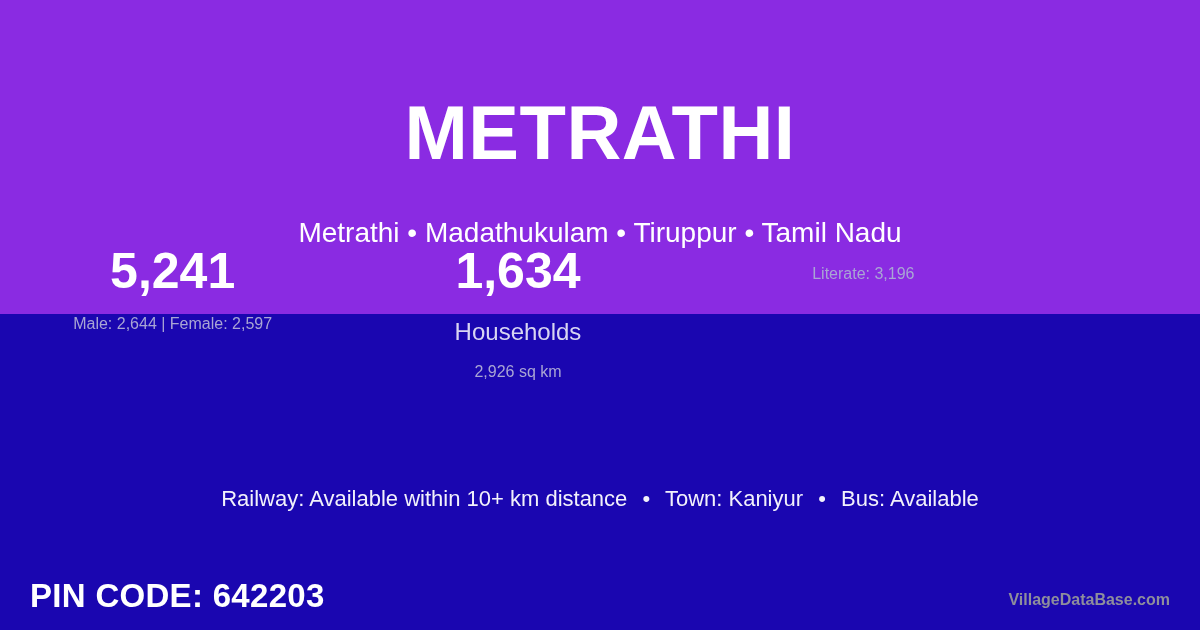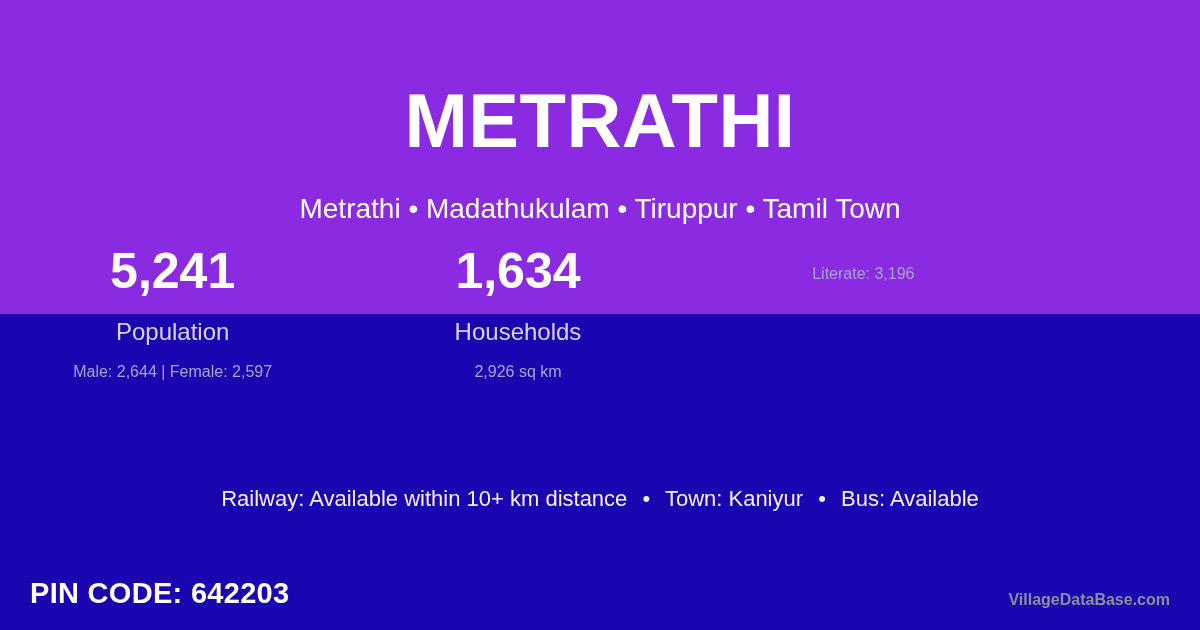--- a/index.html
+++ b/index.html
@@ -42,21 +42,21 @@
   
   .header {
     position: absolute;
     left: 0;
     top: 0;
     width: 1200px;
     text-align: center;
     z-index: 5;
   }
   .village-title {
-    margin: 4px;
+    margin: 16px;
     padding-top: 79px;
     font-size: 76px;
     font-weight: bold;
     line-height: 1;
     color: #ffffff;
     letter-spacing: 0.5px;
   }
   .village-subtitle {
     margin: 0;
     padding-top: 32px;
@@ -127,21 +127,21 @@
     left: 0;
     top: 575px;
     width: 1200px;
     height: 55px;
     z-index: 5;
   }
   .pin-code {
     position: absolute;
     left: 30px;
     top: 4px;
-    font-size: 29px;
+    font-size: 33px;
     font-weight: bold;
     line-height: 1;
     color: #ffffff;
     letter-spacing: 0.3px;
   }
   .brand {
     position: absolute;
     right: 30px;
     top: 17px;
     font-size: 16px;
@@ -153,28 +153,27 @@
 </head>
 <body>
 
 <div id="card">
 
   <div class="band-top"></div>
   <div class="band-bottom"></div>
 
   <div class="header">
     <h1 class="village-title">METRATHI</h1>
-    <div class="village-subtitle">Metrathi • Madathukulam • Tiruppur • Tamil Town</div>
+    <div class="village-subtitle">Metrathi • Madathukulam • Tiruppur • Tamil Nadu</div>
   </div>
 
   <div class="stats-row">
 
     <div class="stat">
       <span class="stat-value">5,241</span>
-      <span class="stat-label">Population</span>
       <span class="stat-detail">Male: 2,644 | Female: 2,597</span>
     </div>
 
     <div class="stat">
       <span class="stat-value">1,634</span>
       <span class="stat-label">Households</span>
       <span class="stat-detail">2,926 sq km</span>
     </div>
 
     <div class="stat">

